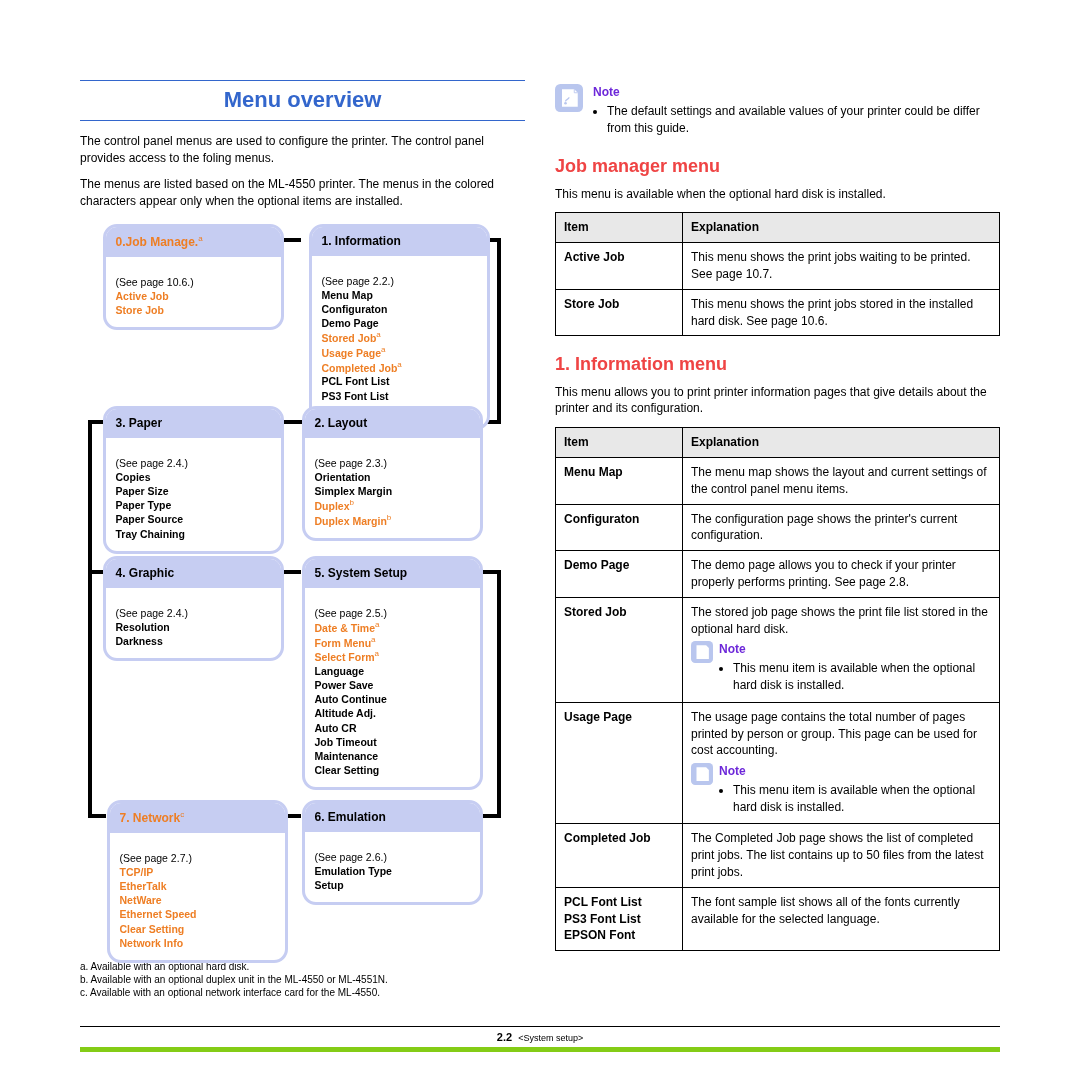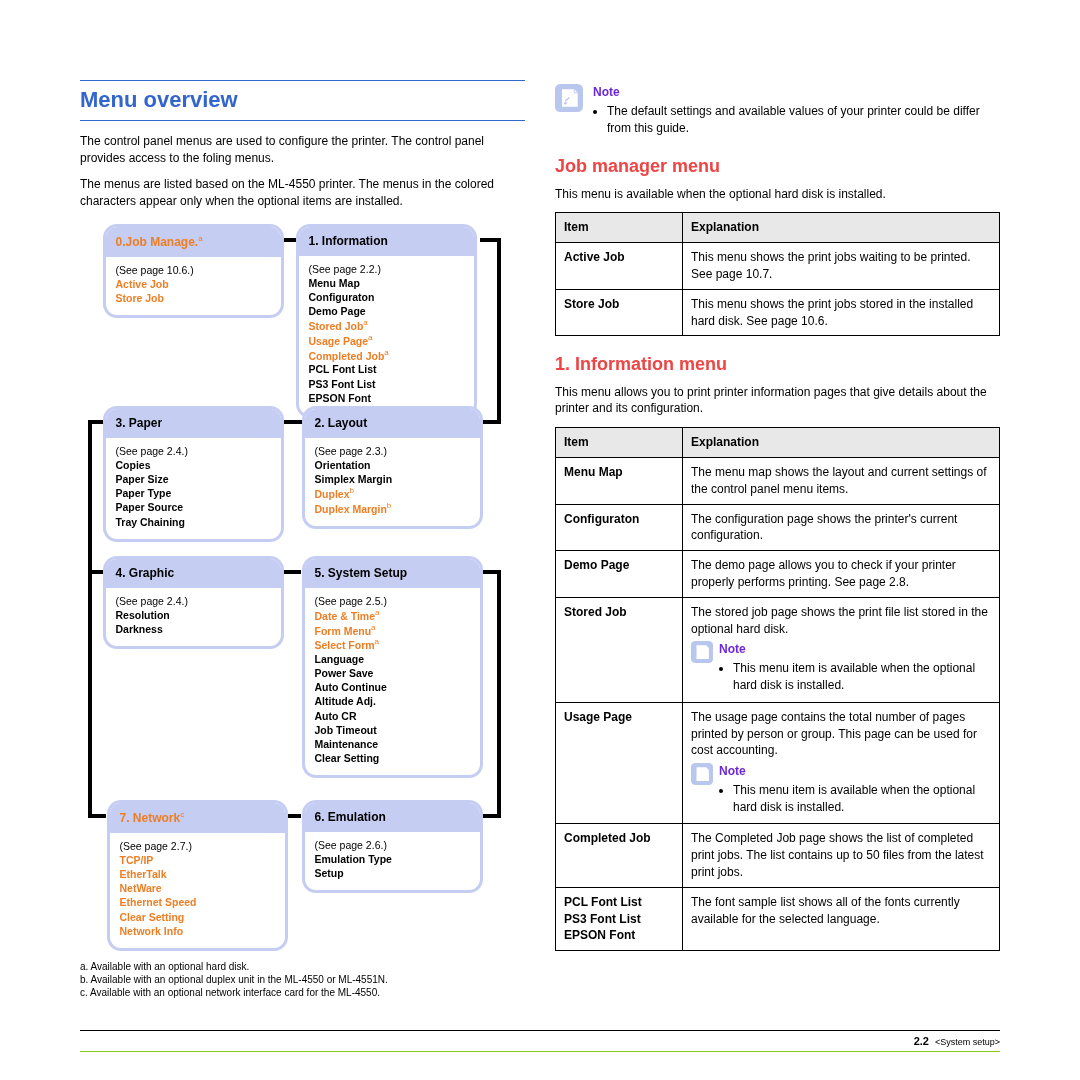--- a/index.html
+++ b/index.html
@@ -1,44 +1,44 @@
 <!DOCTYPE html>
 <html><head>
 <meta charset="utf-8">
 <style>
 body{margin:0;padding:0;font-family:Arial,Helvetica,sans-serif;background:#fff;color:#000;width:1080px;height:1080px;overflow:hidden}
 .page{padding:80px 80px 0 80px;display:flex;gap:30px}
 .col{flex:1;font-size:12px;line-height:1.4}
-.h-title{color:#3366cc;font-size:22px;font-weight:bold;text-align:left;border-top:1.5px solid #3366cc;border-bottom:1.5px solid #3366cc;padding:4px 0;margin:0 0 12px 0}
+.h-title{color:#3366cc;font-size:22px;font-weight:bold;text-align:center;border-top:1.5px solid #3366cc;border-bottom:1.5px solid #3366cc;padding:4px 0;margin:0 0 12px 0}
 .h-sub{color:#ef4444;font-size:18px;font-weight:bold;margin:16px 0 6px 0}
 .intro{font-size:12px;margin-bottom:10px}
 .diagram{position:relative;width:400px;height:730px;margin:14px auto 0}
 .box{position:absolute;width:175px;background:#fff;border:3px solid #c6cdf2;border-radius:14px;overflow:hidden}
 .box-hd{background:#c6cdf2;padding:6px 10px;font-weight:bold;font-size:12px}
-.box-bd{padding:6px 10px 10px 10px;font-size:10.5px;font-weight:bold;line-height:1.35}
+.box-bd{padding:18px 10px 10px 10px;font-size:10.5px;font-weight:bold;line-height:1.35}
 .box-bd .ref{font-weight:normal}
 .orange{color:#ee7e24}
 .sup{font-size:8px;vertical-align:super;font-weight:normal}
 .connector{position:absolute;background:#000}
 .footnotes{font-size:10px;margin-top:6px;line-height:1.3}
 .note-row{display:flex;gap:10px;align-items:flex-start;margin:4px 0 12px 0}
 .note-icon{width:28px;height:28px;flex-shrink:0}
 .note-icon svg{width:28px;height:28px}
 .note-label{color:#6d28d9;font-weight:bold;font-size:12px}
 .note-bullet{font-size:12px;margin:2px 0 0 0;padding-left:14px}
 .note-bullet li{margin-bottom:2px}
 table{border-collapse:collapse;width:100%;font-size:12px;}
 th,td{border:1px solid #000;padding:6px 8px;text-align:left;vertical-align:top}
 th{background:#e8e8e8;font-weight:bold}
 td.item{font-weight:bold;width:110px}
 .inline-note{display:flex;gap:6px;align-items:flex-start;margin-top:4px}
 .inline-note .note-icon{width:22px;height:22px}
 .inline-note .note-icon svg{width:22px;height:22px}
 .inline-note-text{font-size:11px}
-.footer{position:absolute;bottom:28px;left:80px;right:80px;border-top:1px solid #000;border-bottom:1px solid #84cc16;text-align:right;padding:4px 0;font-size:11px}
+.footer{position:absolute;bottom:28px;left:80px;right:80px;border-top:1px solid #000;border-bottom:5px solid #84cc16;text-align:center;padding:4px 0;font-size:11px}
 .footer .pn{font-weight:bold}
 .footer .sec{font-size:9px;margin-left:6px}
 </style>
 </head>
 <body>
 
 <div class="page">
   <div class="col">
     <div class="h-title">Menu overview</div>
     <div class="intro">The control panel menus are used to configure the printer. The control panel provides access to the foling menus.</div>
@@ -62,21 +62,21 @@
       <div class="connector" style="left:-15px;top:346px;width:4px;height:248px"></div>
 
       <div class="box" style="left:0;top:0">
         <div class="box-hd"><span class="orange"><span>0.Job Manage.</span><span class="sup">a</span></span></div>
         <div class="box-bd">
           <div class="ref">(See page 10.6.)</div>
           <div class="orange">Active Job</div>
           <div class="orange">Store Job</div>
         </div>
       </div>
-      <div class="box" style="left:193px;top:0">
+      <div class="box" style="left:206px;top:0">
         <div class="box-hd">1. Information</div>
         <div class="box-bd">
           <div class="ref">(See page 2.2.)</div>
           <div>Menu Map</div>
           <div>Configuraton</div>
           <div>Demo Page</div>
           <div class="orange"><span>Stored Job</span><span class="sup">a</span></div>
           <div class="orange"><span>Usage Page</span><span class="sup">a</span></div>
           <div class="orange"><span>Completed Job</span><span class="sup">a</span></div>
           <div>PCL Font List</div>

